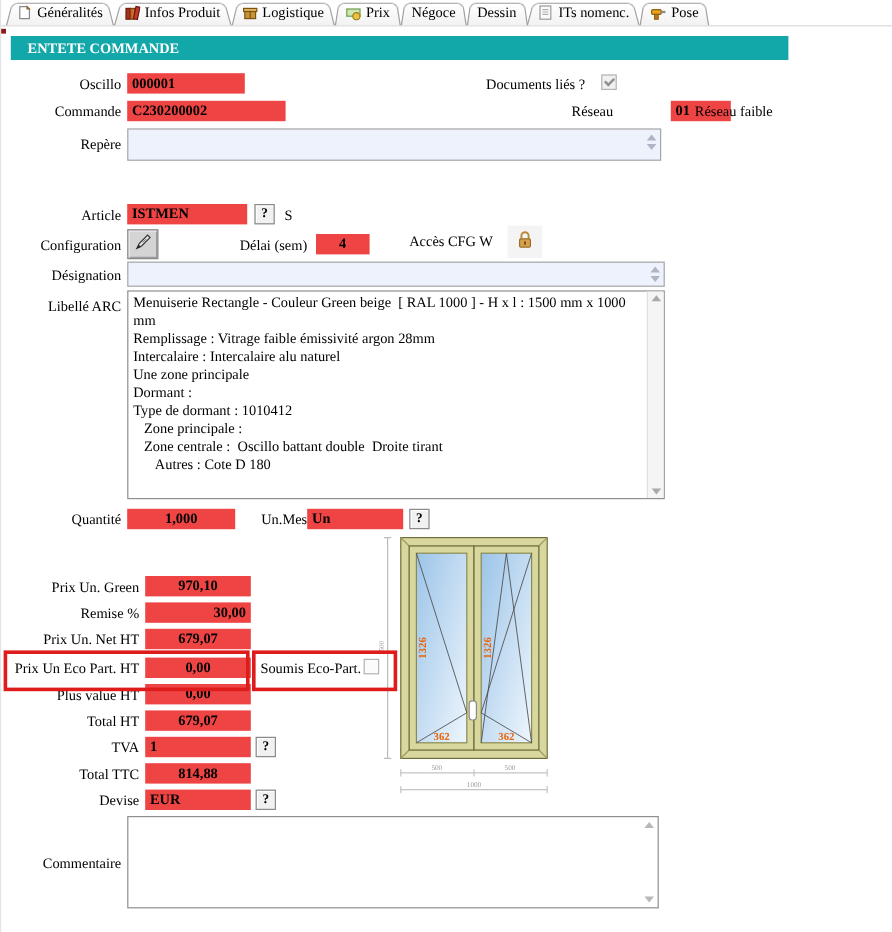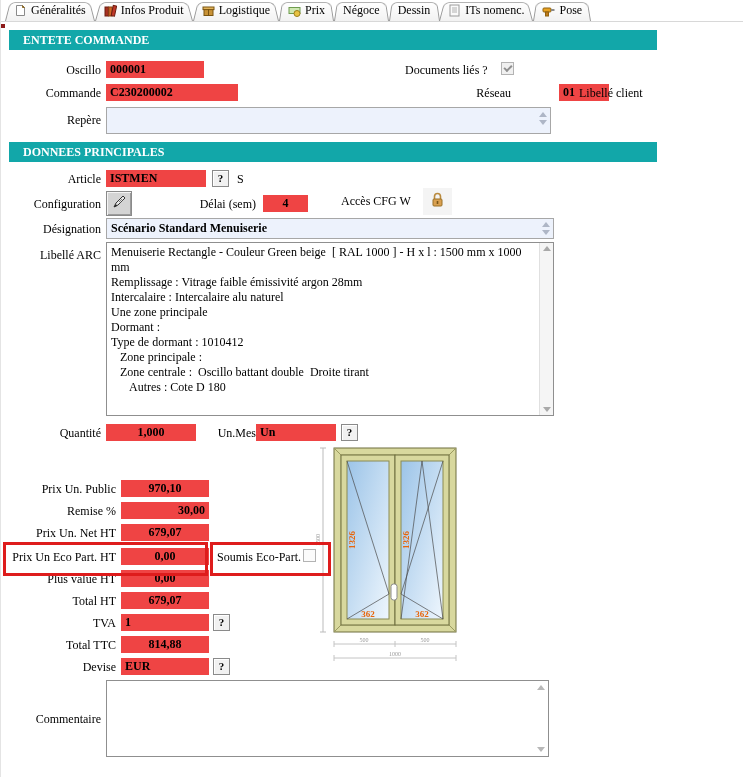--- a/index.html
+++ b/index.html
@@ -132,32 +132,31 @@
 
   <div class="lbl" style="left:0;top:63px;width:100px;">Oscillo</div>
   <div class="fld" style="left:105px;top:61px;width:98px;">000001</div>
   <div class="txt" style="left:404px;top:63px;">Documents liés ?</div>
   <div class="cb checked" style="left:500px;top:62px;"></div>
 
   <div class="lbl" style="left:0;top:86px;width:100px;">Commande</div>
   <div class="fld" style="left:105px;top:84px;width:132px;">C230200002</div>
   <div class="lbl" style="left:410px;top:86px;width:100px;">Réseau</div>
   <div class="fld" style="left:518px;top:84px;width:50px;margin-left:40px;">01</div>
-  <div class="txt" style="left:578px;top:86px;">Libellé client</div>
+  <div class="txt" style="left:578px;top:86px;">Réseau faible</div>
 
   <div class="lbl" style="left:0;top:113px;width:100px;">Repère</div>
   <div class="box blue" style="left:105px;top:107px;width:445px;height:27px;">
     <span class="multiline"></span>
     <div class="spin" style="right:3px;top:4px;position:absolute;">
       <div class="arr up"></div>
       <div class="arr down"></div>
     </div>
   </div>
 
-  <div class="hdr" style="left:8px;top:142px;width:648px;">DONNEES PRINCIPALES</div>
 
   <div class="lbl" style="left:0;top:172px;width:100px;">Article</div>
   <div class="fld" style="left:105px;top:170px;width:100px;">ISTMEN</div>
   <div class="qbtn" style="left:211px;top:170px;">?</div>
   <div class="txt" style="left:236px;top:172px;">S</div>
 
   <div class="lbl" style="left:0;top:197px;width:100px;">Configuration</div>
   <div class="toolbtn" style="left:105px;top:191px;width:26px;height:25px;">
     <span>
       <svg width="16" height="16">
@@ -175,21 +174,20 @@
       <svg width="15" height="16">
           <path d="M4.5 7 V4.5 a3 3 0 0 1 6 0 V7" fill="none" stroke="#b98a3e" stroke-width="1.6"></path>
           <rect x="3" y="7" width="9" height="7" rx="1" fill="#d9a círc050" stroke="#9a7026" style="fill:#d9a050"></rect>
           <rect x="6.7" y="9" width="1.6" height="3" fill="#7a5618"></rect>
         </svg>
     </span>
   </div>
 
   <div class="lbl" style="left:0;top:222px;width:100px;">Désignation</div>
   <div class="box blue" style="left:105px;top:218px;width:448px;height:21px;">
-    <span style="position:absolute;left:4px;top:2px;font-weight:bold;white-space:nowrap;">Scénario Standard Menuiserie</span>
     <div class="spin" style="right:3px;top:3px;position:absolute;">
       <div class="arr up"></div>
       <div class="arr down"></div>
     </div>
   </div>
 
   <div class="lbl" style="left:0;top:248px;width:100px;">Libellé ARC</div>
   <div class="box" style="left:105px;top:242px;width:448px;height:174px;">
     <div class="multiline" style="position:absolute;left:0;top:0;right:15px;bottom:0;overflow:hidden;">Menuiserie Rectangle - Couleur Green beige  [ RAL 1000 ] - H x l : 1500 mm x 1000 mm
 Remplissage : Vitrage faible émissivité argon 28mm
@@ -206,21 +204,21 @@
     </div>
   </div>
 
   <div class="lbl" style="left:0;top:426px;width:100px;">Quantité</div>
   <div class="fld center" style="left:105px;top:424px;width:90px;">1,000</div>
   <div class="lbl" style="left:203px;top:426px;width:55px;">Un.Mes.</div>
   <div class="fld" style="left:255px;top:424px;width:80px;">Un</div>
   <div class="qbtn" style="left:340px;top:424px;">?</div>
 
 
-  <div class="lbl" style="left:0;top:482px;width:115px;">Prix Un. Public</div>
+  <div class="lbl" style="left:0;top:482px;width:115px;">Prix Un. Green</div>
   <div class="fld center" style="left:120px;top:480px;width:88px;">970,10</div>
 
   <div class="lbl" style="left:0;top:504px;width:115px;">Remise %</div>
   <div class="fld center" style="left:120px;top:502px;width:88px;text-align:right;">30,00</div>
 
   <div class="lbl" style="left:0;top:526px;width:115px;">Prix Un. Net HT</div>
   <div class="fld center" style="left:120px;top:524px;width:88px;">679,07</div>
 
   <div class="lbl" style="left:0;top:550px;width:115px;">Prix Un Eco Part. HT</div>
   <div class="fld center" style="left:120px;top:548px;width:88px;">0,00</div>

